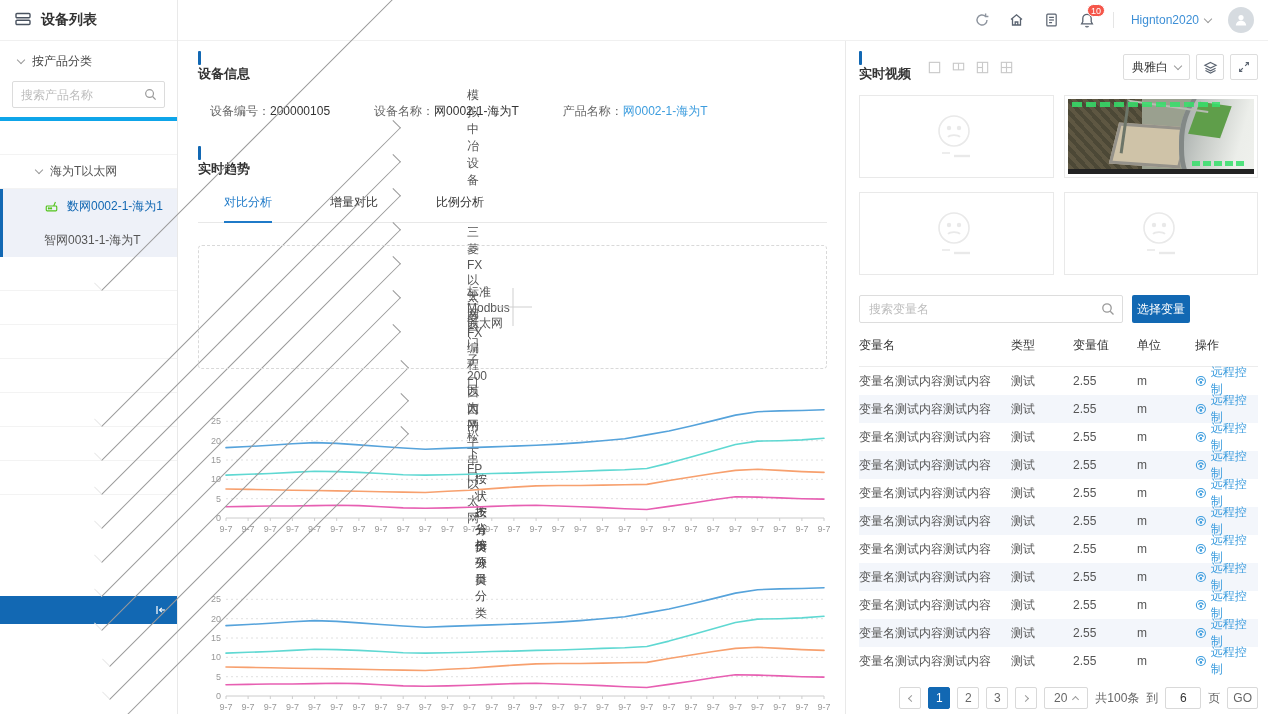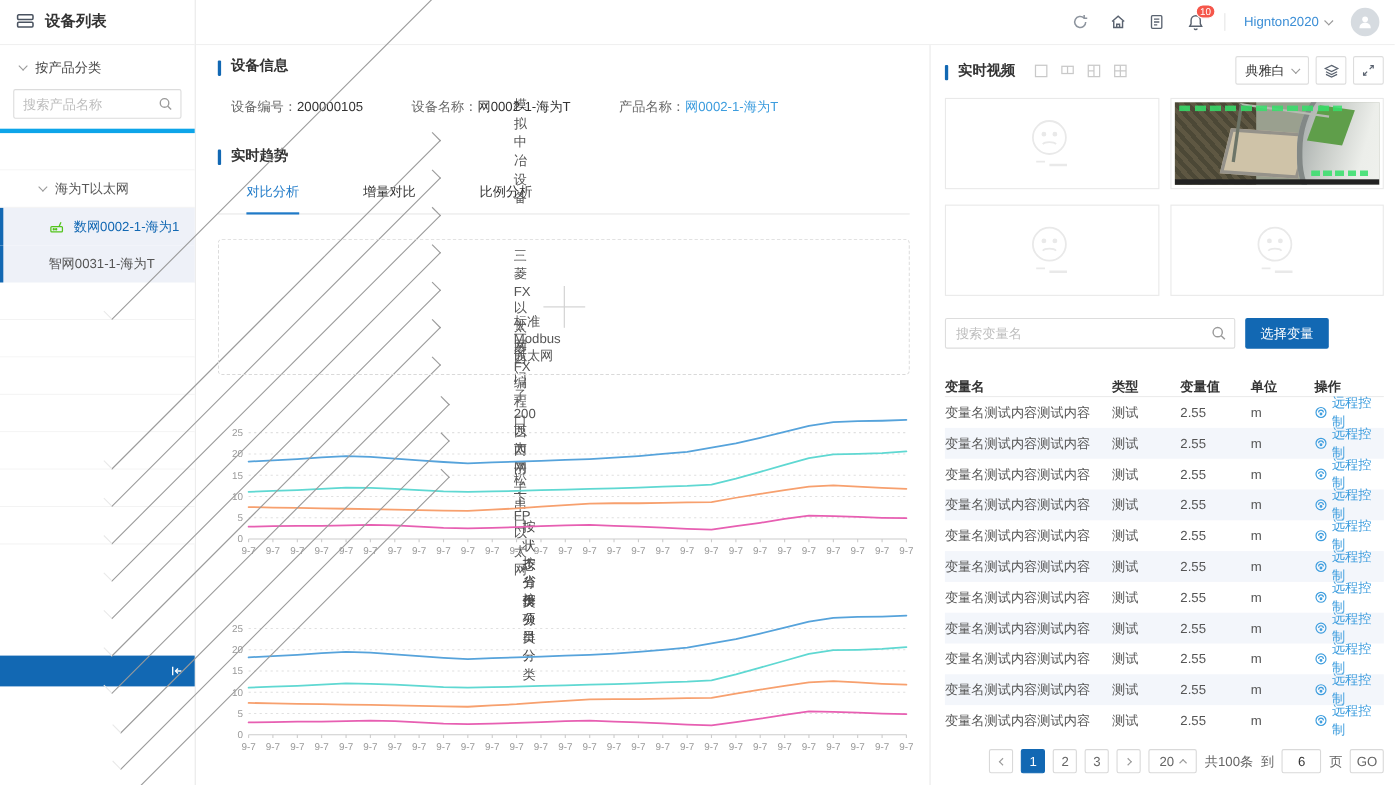--- a/index.html
+++ b/index.html
@@ -35,21 +35,21 @@
 .tb-icon{width:18px;height:18px;display:flex;align-items:center;justify-content:center;cursor:pointer;position:relative;color:#5a6370;}
 .badge{position:absolute;top:-7px;left:9px;min-width:17px;height:13px;background:#f5564a;color:#fff;border-radius:7px;font-size:9px;display:flex;align-items:center;justify-content:center;padding:0 3px;border:1px solid #fff;}
 .vdiv{width:1px;height:16px;background:#e5e5e5;}
 .tb-user{color:#3d8fd6;display:flex;align-items:center;gap:6px;cursor:pointer;font-size:12px;}
 .avatar{width:26px;height:26px;border-radius:50%;background:#d6dbe0;display:flex;align-items:center;justify-content:center;cursor:pointer;}
 
 
 .content{flex:1;display:flex;min-height:0;}
 .center{flex:1;min-width:0;padding:10px 18px 0 20px;}
 .right{width:423px;flex:0 0 423px;border-left:1px solid #e9e9e9;padding:10px 10px 0 13px;}
-.sec-title{display:flex;align-items:flex-end;font-size:13px;font-weight:bold;color:#333;}
+.sec-title{display:flex;align-items:flex-start;font-size:13px;font-weight:bold;color:#333;flex-direction:column;}
 .sec-title .bar{width:3px;height:14px;background:#1268b3;margin-right:9px;border-radius:1px;}
 .fields{display:flex;gap:44px;margin:20px 0 0 12px;color:#333;}
 .fields .flabel{color:#666;}
 .fields .link{color:#3d9dde;cursor:pointer;}
 .trend-title{margin-top:26px;}
 .tabs{display:flex;gap:58px;padding-left:26px;margin-top:16px;border-bottom:1px solid #e8e8e8;align-items:center;}
 .tab{padding-bottom:10px;color:#333;cursor:pointer;font-size:12px;border-bottom:2px solid transparent;margin-bottom:-1px;}
 .tab.active{color:#1f7ac8;border-bottom-color:#1f7ac8;}
 .ph{margin-top:22px;height:124px;border:1px dashed #d9d9d9;border-radius:4px;position:relative;cursor:pointer;}
 .ph::before,.ph::after{content:"";position:absolute;left:50%;top:50%;background:#cfcfcf;}
@@ -80,23 +80,23 @@
 .cam-green{position:absolute;right:15%;top:6%;width:17%;height:42%;background:#5f9e4a;transform:skew(-20deg,8deg);}
 .cam-rail{position:absolute;left:30%;top:8%;width:44%;height:72%;border-left:3px solid #6d7568;border-top:2px solid #b6bbb2;transform:rotate(8deg);}
 .cam-osd-top{position:absolute;left:4px;top:3px;right:34px;height:5px;background:repeating-linear-gradient(90deg,#35e06a 0 10px,transparent 10px 14px);opacity:.85;}
 .cam-osd-bottom{position:absolute;right:8px;bottom:8px;width:54px;height:5px;background:repeating-linear-gradient(90deg,#35e06a 0 8px,transparent 8px 11px);opacity:.85;}
 .cam-bar{position:absolute;left:0;right:0;bottom:0;height:5px;background:#222;}
 .search-row{margin-top:20px;display:flex;align-items:center;}
 .var-search{position:relative;width:264px;}
 .var-search input{width:100%;height:28px;border:1px solid #ddd;border-radius:2px;padding:0 28px 0 9px;font-size:12px;outline:none;font-family:inherit;}
 .var-search input::placeholder{color:#bdbdbd;}
 .var-search svg{position:absolute;right:8px;top:7px;}
-.select-btn{margin-left:9px;width:76px;height:28px;background:#1268b3;border:none;color:#fff;font-size:12px;border-radius:2px;cursor:pointer;font-family:inherit;}
+.select-btn{margin-left:9px;width:58px;height:28px;background:#1268b3;border:none;color:#fff;font-size:12px;border-radius:2px;cursor:pointer;font-family:inherit;}
 .vtable{margin-top:14px;}
-.thead{display:flex;align-items:flex-end;height:30px;font-weight:bold;color:#333;border-bottom:1px solid #ececec;}
+.thead{display:flex;align-items:flex-start;height:30px;font-weight:normal;color:#333;border-bottom:1px solid #ececec;}
 .trow{display:flex;align-items:center;height:28px;color:#555;}
 .trow.alt{background:#f3f6fb;}
 .c-name{flex:0 0 152px;}
 .c-type{flex:0 0 62px;}
 .c-val{flex:0 0 64px;}
 .c-unit{flex:0 0 58px;}
 .c-act{flex:1;}
 .act-link{color:#3d9dde;cursor:pointer;display:flex;align-items:center;gap:4px;}
 .pagination{display:flex;align-items:center;justify-content:flex-end;gap:7px;margin-top:12px;color:#666;}
 .pbtn{min-width:22px;height:22px;border:1px solid #d9d9d9;border-radius:2px;display:flex;align-items:center;justify-content:center;background:#fff;cursor:pointer;color:#666;}

